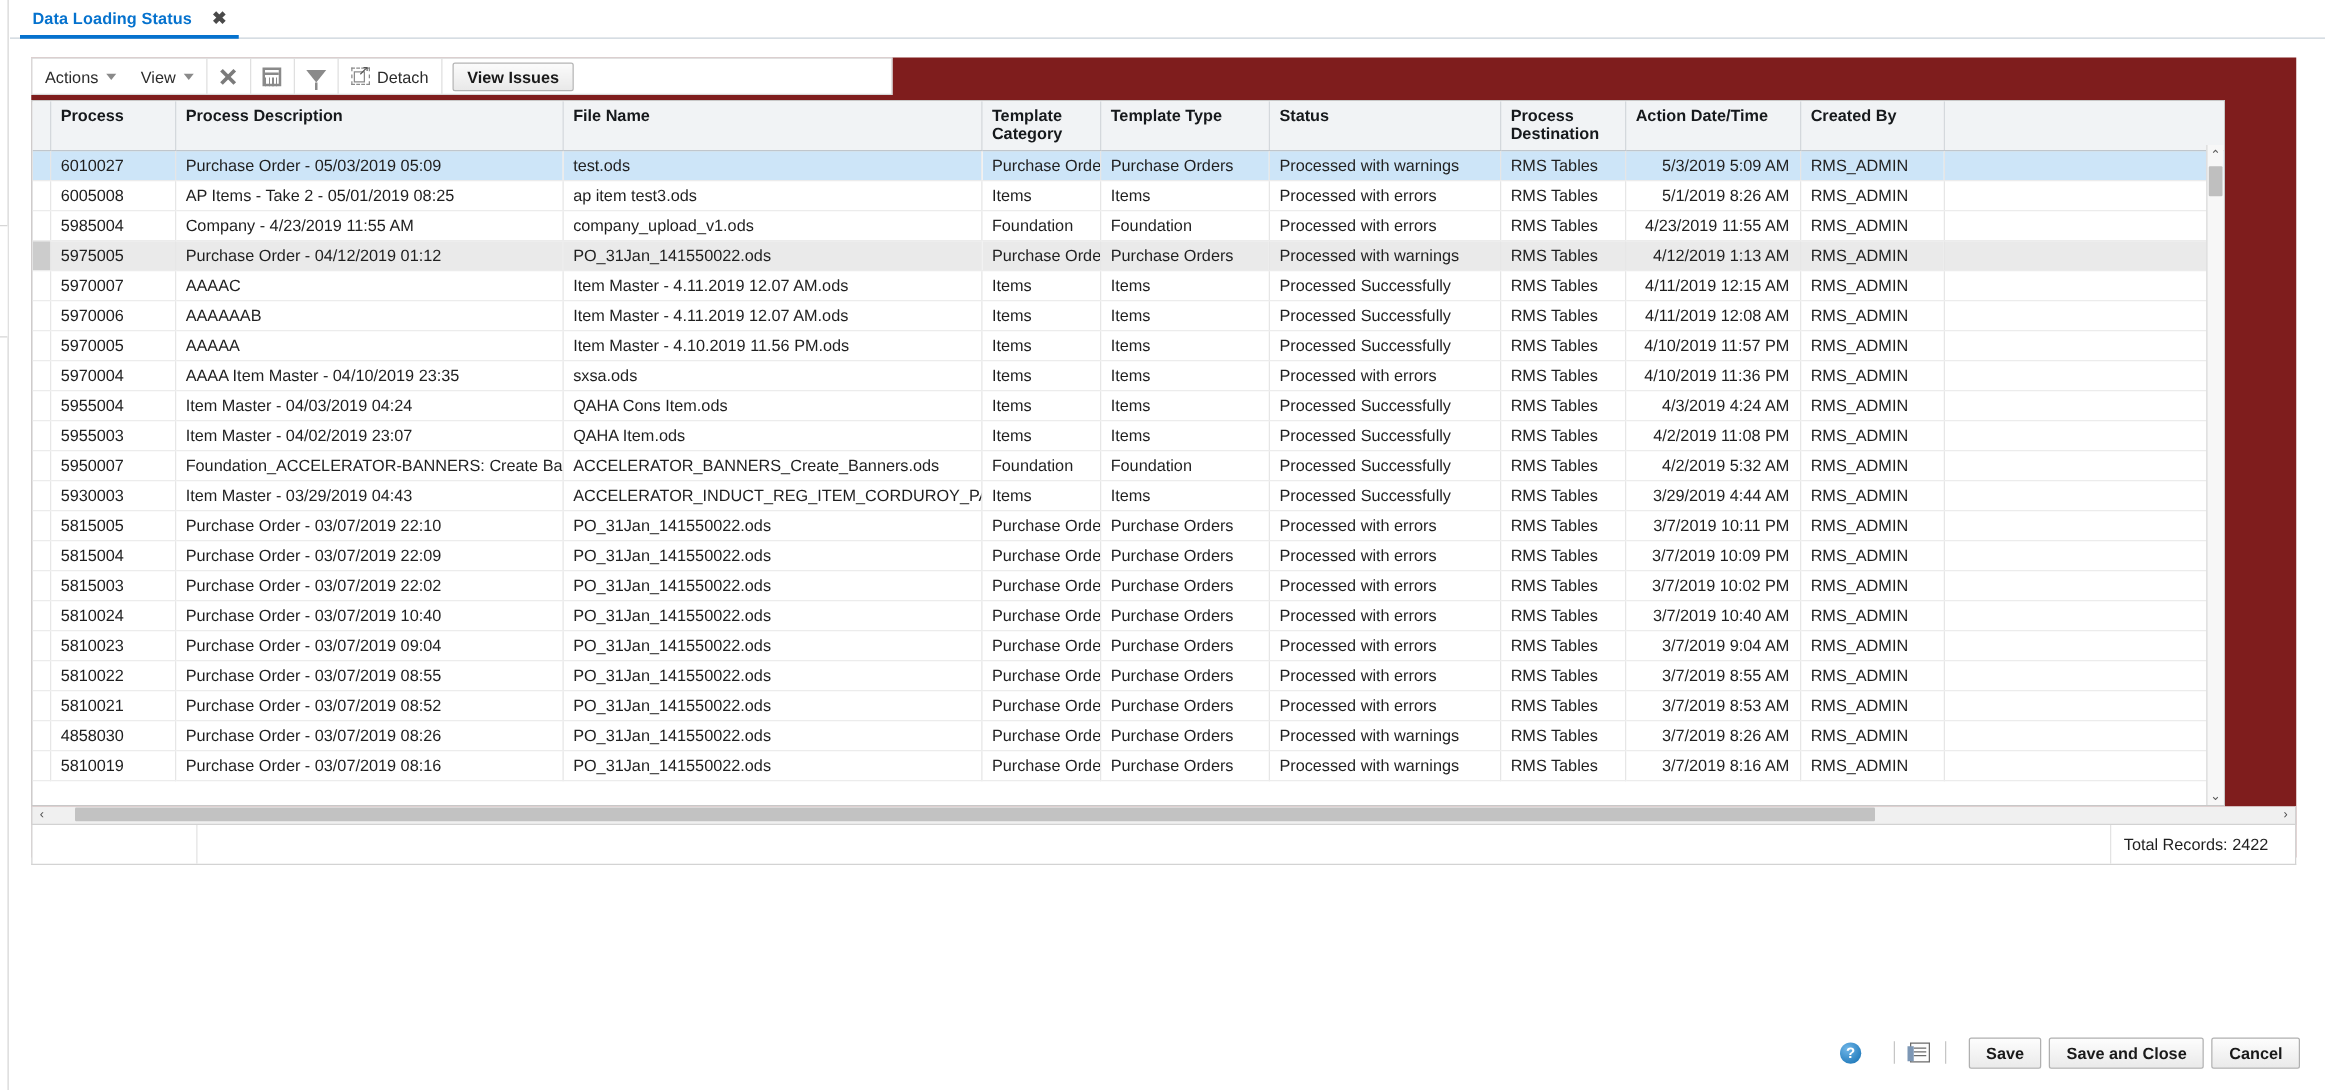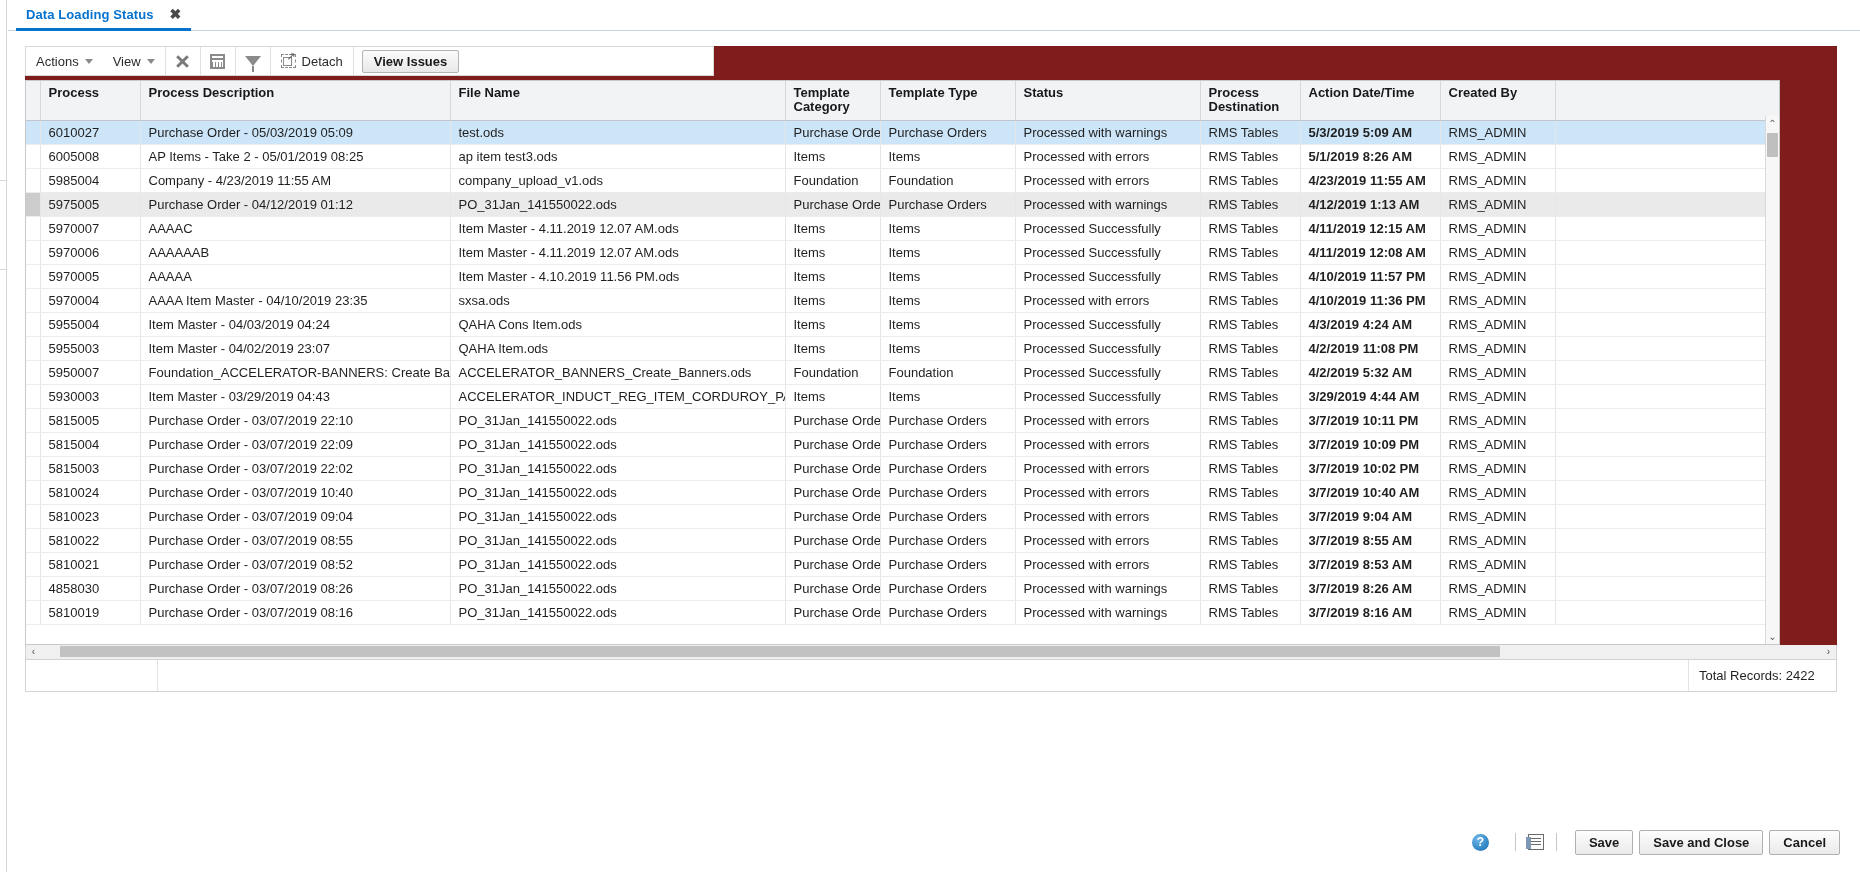--- a/index.html
+++ b/index.html
@@ -241,21 +241,21 @@
   tr.alt td { background: #eaeaea; }
   td.rowhead {
     width: 14px;
     padding: 0;
     border-right: 1px solid #d9d9d9;
     background: #ffffff;
   }
   tr.sel td.rowhead { background: #cde5f8; }
   tr.alt td.rowhead { background: #cccccc; }
   th.rowhead { width: 14px; padding: 0; background: #f1f3f5; }
-  td.dt { text-align: left; padding-right: 22px; font-weight: bold; }
+  td.dt { text-align: right; padding-right: 22px; }
 
   
   .vscroll {
     position: absolute;
     right: 0; top: 35px;
     width: 14px;
     bottom: 0;
     background: #f7f7f7;
     border-left: 1px solid #d9d9d9;
   }

